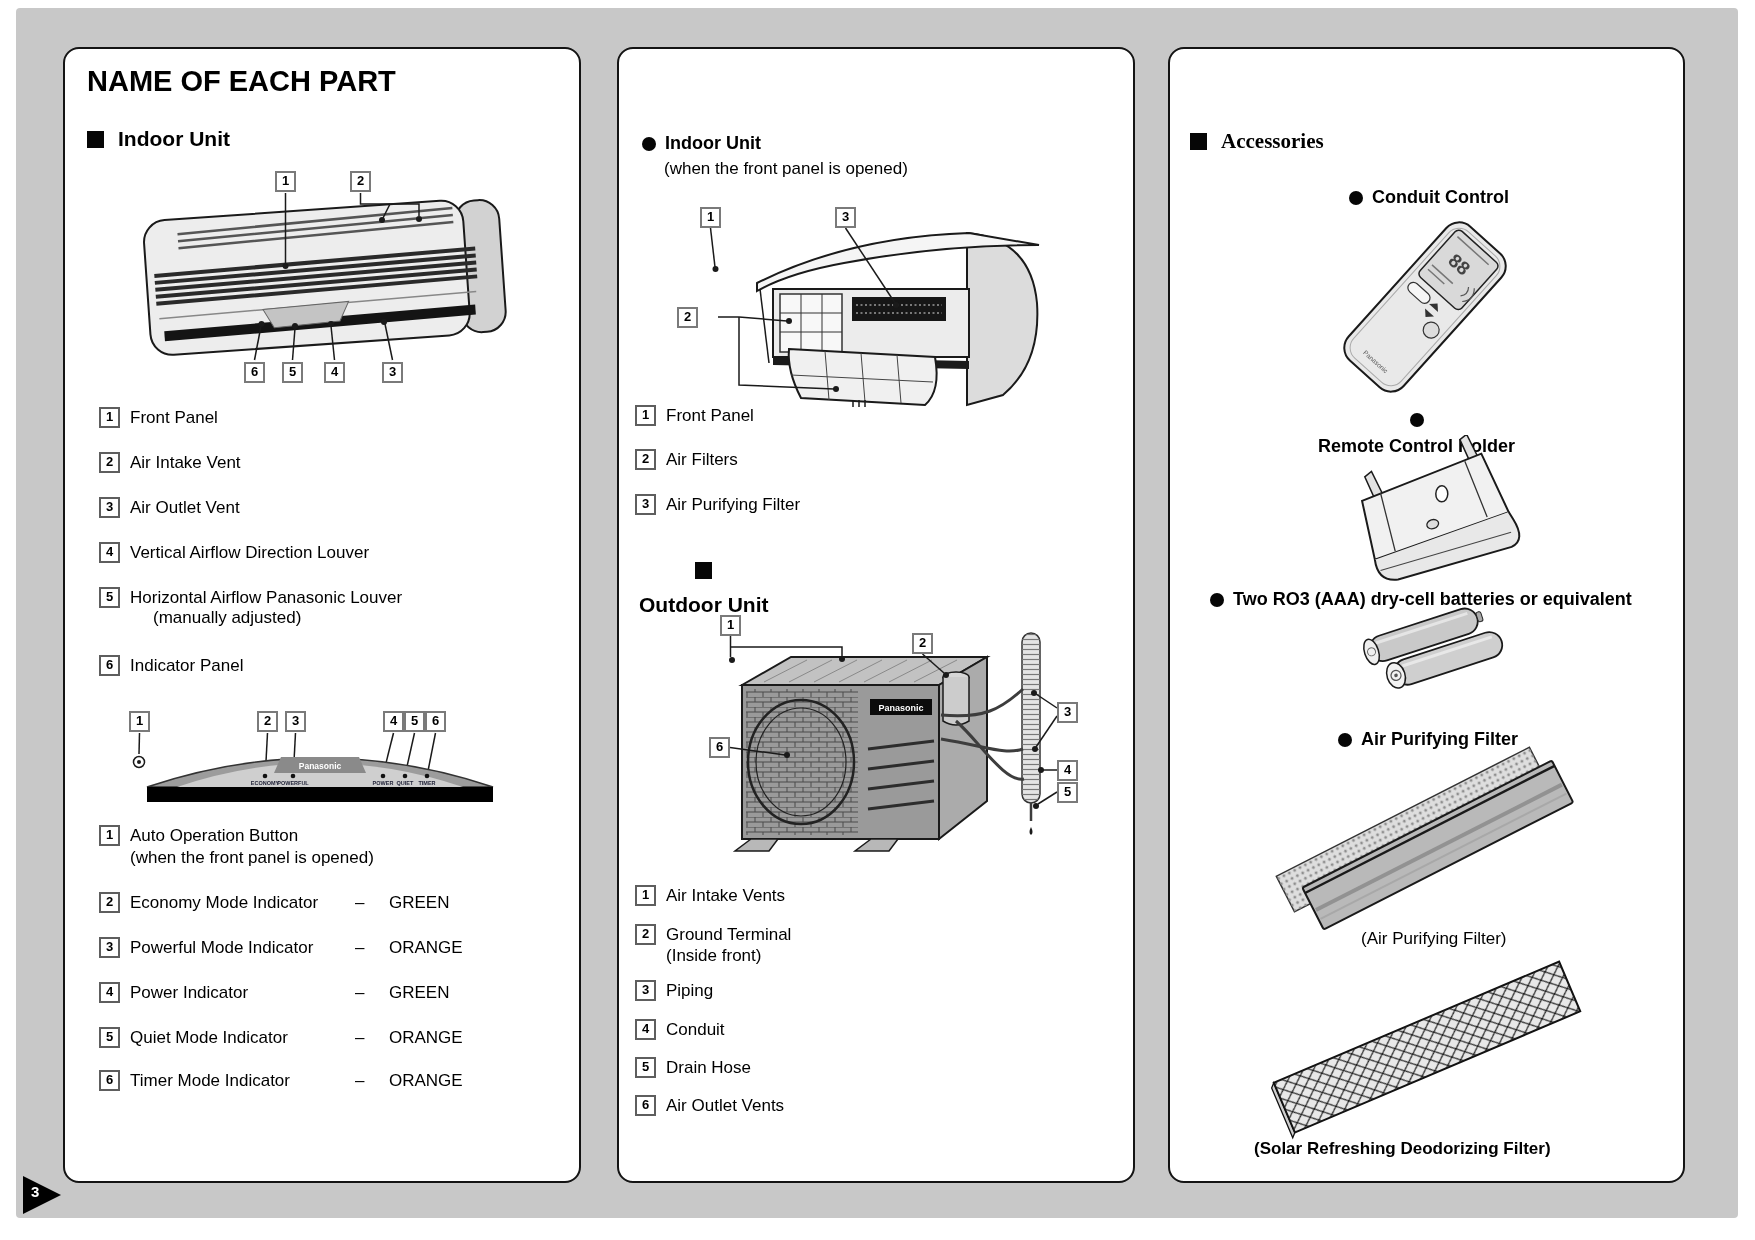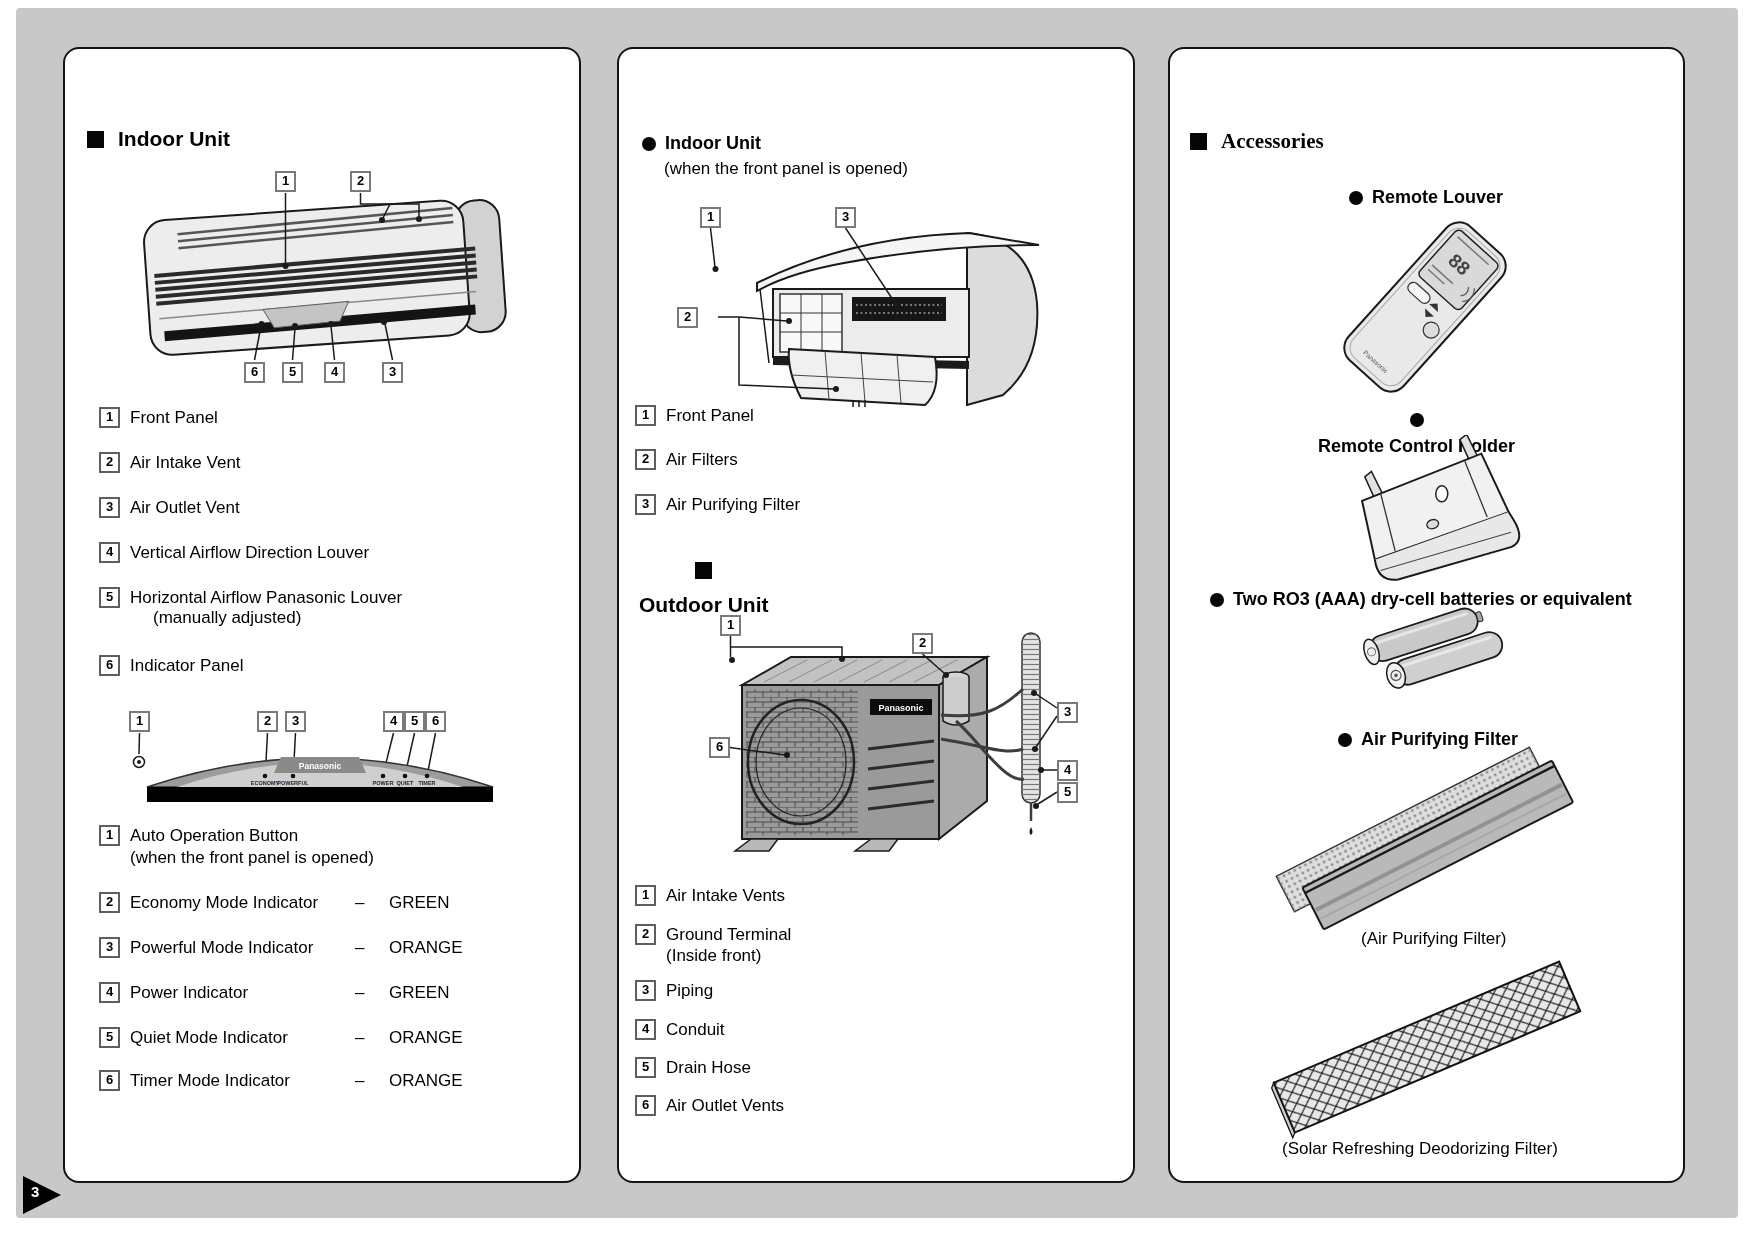--- a/index.html
+++ b/index.html
@@ -25,20 +25,21 @@
        border-bottom:19px solid transparent;border-left:38px solid #000;}
   .pgnum{position:absolute;left:31px;top:1183px;color:#fff;font-weight:bold;font-size:15px;}
   svg text{font-family:"Liberation Sans","DejaVu Sans",sans-serif;}
 </style>
 </head>
 <body>
 
 <div class="sheet"></div>
 
 <div class="panel" style="left:63px;width:518px;">
+  <div class="h1" style="left:22px;top:16px;">NAME OF EACH PART</div>
 
   <div class="sech" style="left:22px;top:78px;">
     <span class="sq"></span>
     <span>Indoor Unit</span>
   </div>
 
   <svg class="dsvg" style="left:20px;top:115px;" width="470" height="235" viewBox="0 0 470 235">
     <defs>
       <pattern id="brick" width="16" height="10" patternUnits="userSpaceOnUse">
         <path d="M0,0 H16 M0,5 H16 M4,0 V5 M12,5 V10" stroke="#4a4a4a" stroke-width="1" fill="none"></path>
@@ -322,21 +323,21 @@
 </div>
 
 <div class="panel" style="left:1168px;width:517px;">
   <div class="sech" style="left:20px;top:80px;font-family:Liberation Serif, serif;">
     <span class="sq"></span>
     <span>Accessories</span>
   </div>
 
   <div class="subh" style="left:179px;top:138px;">
     <span class="dot"></span>
-    <span>Remote Louver</span>
+    <span>Conduit Control</span>
   </div>
 
   <svg class="dsvg" style="left:140px;top:158px;" width="230" height="205" viewBox="0 0 230 205">
     <g transform="rotate(42 115 100)">
       <rect x="78" y="10" width="74" height="180" rx="17" fill="#e9e9e9" stroke="#1a1a1a" stroke-width="2"></rect>
       <rect x="83" y="15" width="64" height="170" rx="14" fill="none" stroke="#aaa" stroke-width="1"></rect>
       <rect x="87" y="19" width="56" height="62" rx="5" fill="#d9d9d9" stroke="#222" stroke-width="1.5"></rect>
       <path d="M92,26 H134 M92,64 H120 M92,70 H114" stroke="#777" stroke-width="1.5" fill="none"></path>
       <text x="112" y="52" font-size="19" font-weight="bold" fill="#444" text-anchor="middle">88</text>
       <path d="M134,56 q5,6 0,12 M139,53 q8,9 0,18" stroke="#555" stroke-width="1.2" fill="none"></path>
@@ -403,17 +404,17 @@
   </svg>
   <div class="cap" style="left:178px;top:880px;margin-left:13px;">(Air Purifying Filter)</div>
 
   <svg class="dsvg" style="left:95px;top:908px;" width="330" height="185" viewBox="0 0 330 185">
     <g transform="rotate(-23 165 92)">
       <polygon points="8,62 4,66 4,120 8,116" fill="#cfcfcf" stroke="#111" stroke-width="1.3"></polygon>
       <rect x="8" y="62" width="310" height="54" fill="#e8e8e8" stroke="#111" stroke-width="2"></rect>
       <rect x="8" y="62" width="310" height="54" fill="url(#xhatch)"></rect>
     </g>
   </svg>
-  <div class="cap" style="left:112px;top:1090px;">(Solar Refreshing Deodorizing Filter)</div>
+  <div class="cap" style="left:84px;top:1090px;font-weight:bold;">(Solar Refreshing Deodorizing Filter)</div>
 </div>
 
 <div class="tri"></div>
 <div class="pgnum">3</div>
 
 </body></html>

